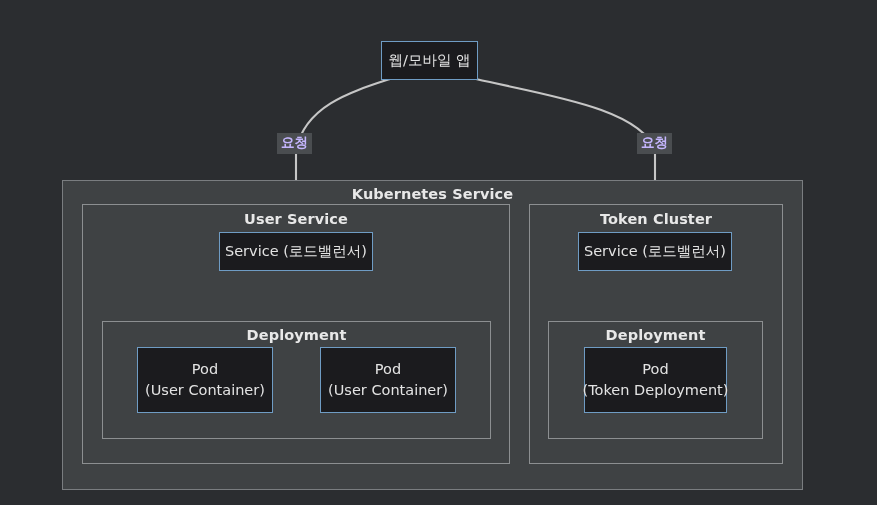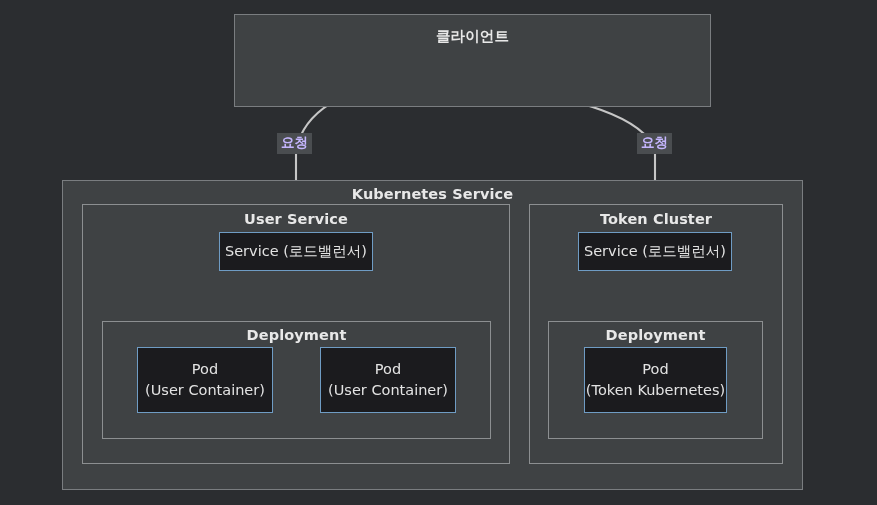--- a/index.html
+++ b/index.html
@@ -93,24 +93,24 @@
 
     <path d="M 476,79 C 545,95 640,108 655,150 L 655,228" fill="none" stroke="#c6c6c6" stroke-width="2.1" marker-end="url(#arw)"></path>
 
     <path d="M 262,271 C 238,284 208,292 205,320 L 205,341" fill="none" stroke="#c6c6c6" stroke-width="2.1" marker-end="url(#arw)"></path>
 
     <path d="M 331,271 C 356,284 385,292 388,320 L 388,341" fill="none" stroke="#c6c6c6" stroke-width="2.1" marker-end="url(#arw)"></path>
 
     <path d="M 655,271 L 655,341" fill="none" stroke="#c6c6c6" stroke-width="2.1" marker-end="url(#arw)"></path>
   </svg>
 
-  <div class="cluster-box" style="left:234px; top:14px; width:477px; height:93px;">
-    <div class="cluster-title" style="top:12px;">클라이언트</div>
+
+  <div class="node" style="left:381px; top:41px; width:97px; height:39px;">
+    <span class="ln">웹/모바일 앱</span>
   </div>
-
 
   <div class="cluster-box" style="left:62px; top:180px; width:741px; height:310px;">
     <div class="cluster-title" style="top:5px;">Kubernetes Service</div>
   </div>
 
   <div class="sub-box" style="left:82px; top:204px; width:428px; height:260px;">
     <div class="cluster-title" style="top:6px;">User Service</div>
   </div>
 
   <div class="node" style="left:219px; top:232px; width:154px; height:39px;">
@@ -138,20 +138,20 @@
   <div class="node" style="left:578px; top:232px; width:154px; height:39px;">
     <span class="ln">Service (로드밸런서)</span>
   </div>
 
   <div class="deploy-box" style="left:548px; top:321px; width:215px; height:118px;">
     <div class="cluster-title" style="top:5px;">Deployment</div>
   </div>
 
   <div class="node" style="left:584px; top:347px; width:143px; height:66px;">
     <span class="ln">Pod</span>
-    <span class="ln">(Token Kubernetes)</span>
+    <span class="ln">(Token Deployment)</span>
   </div>
 
   <div class="edge-label" style="left:277px; top:133px;">요청</div>
 
   <div class="edge-label" style="left:637px; top:133px;">요청</div>
 
 </div>
 
 </body></html>

